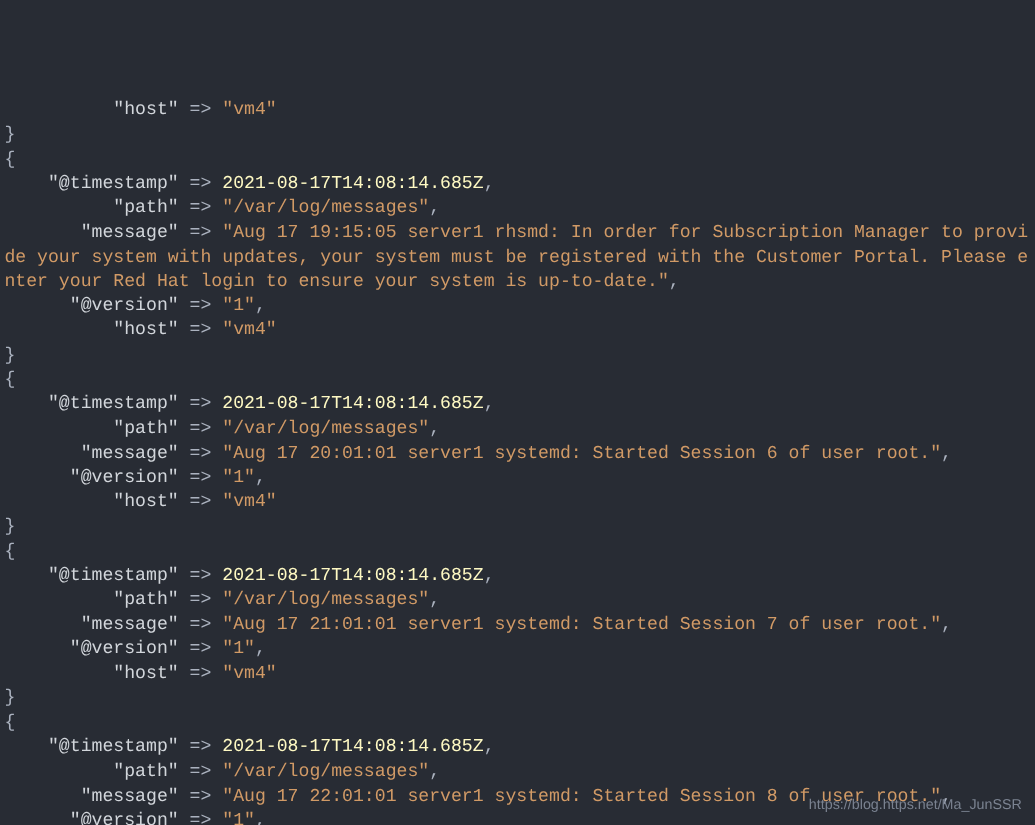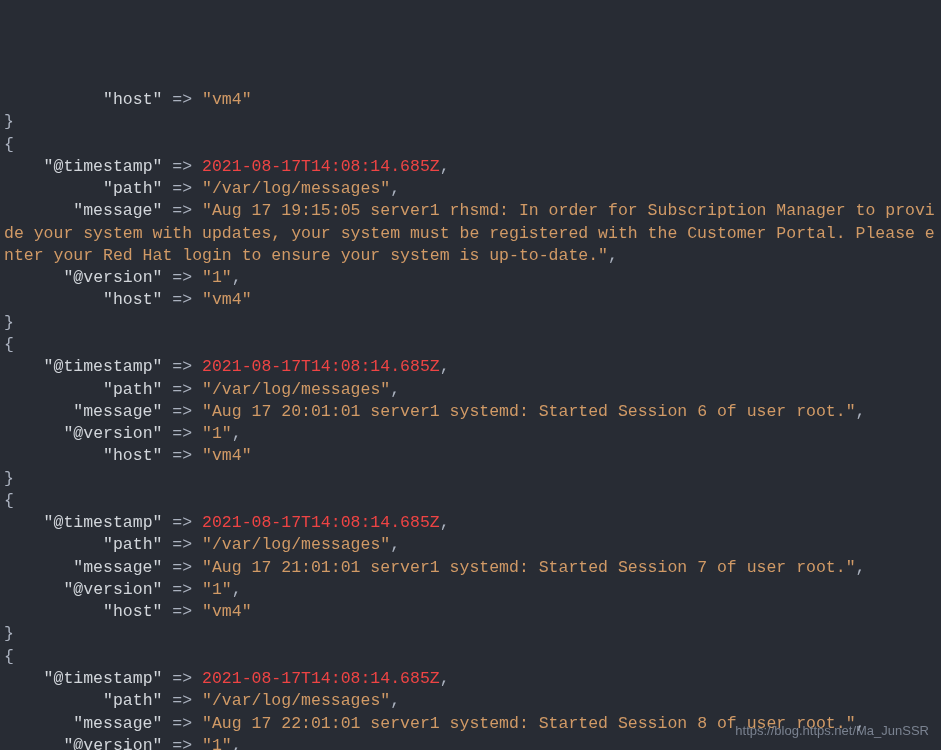--- a/index.html
+++ b/index.html
@@ -24,21 +24,21 @@
     .key {
       color: #d2d6db;
     }
     .arrow {
       color: #abb2bf;
     }
     .string {
       color: #d19a66;
     }
     .timestamp {
-      color: #ef4444;
+      color: #fef9c3;
       text-align: center;
     }
     .brace {
       color: #abb2bf;
     }
     .comma {
       color: #abb2bf;
     }
     .watermark {
       position: absolute;

